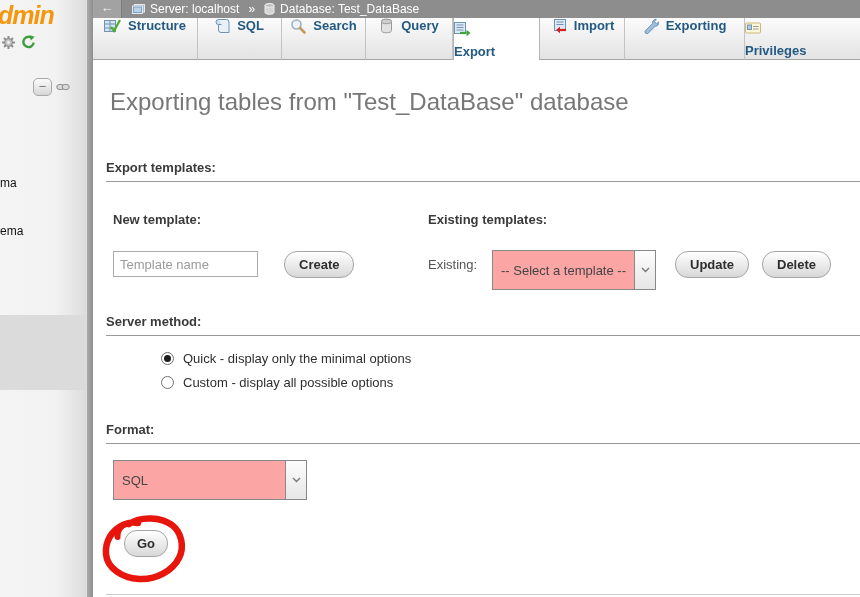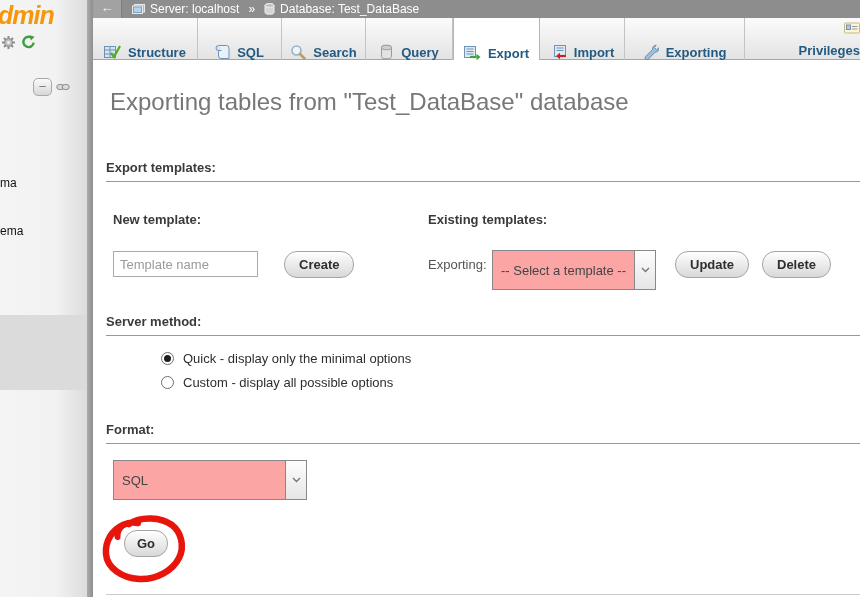--- a/index.html
+++ b/index.html
@@ -30,33 +30,33 @@
             background:#8d8d8d; display:flex; align-items:center; color:#fff; font-size:12px; }
   .back-btn { width:29px; height:18px; background:#a2a2a2; border-right:1px solid #7c7c7c;
               color:#f4f4f4; text-align:center; line-height:16px; font-size:13px; cursor:pointer; flex:0 0 auto; }
   .topbar .crumb { display:flex; align-items:center; gap:5px; margin-left:10px; white-space:nowrap; }
   .topbar .sep { margin:0 4px; }
 
   
   .tabbar { position:absolute; left:93px; top:18px; width:767px; height:42px;
             background:linear-gradient(#fbfbfb,#e3e3e3); border-bottom:1px solid #a5a5a5;
             display:flex; }
-  .tab { display:flex; align-items:flex-end; justify-content:center; gap:7px;
+  .tab { display:flex; align-items:flex-start; justify-content:center; gap:7px;
          border-right:1px solid #c3c3c3; color:#235a81; font-weight:bold; font-size:13px;
          cursor:pointer; height:42px; }
   .tab:nth-child(1){ width:105px; }
   .tab:nth-child(2){ width:84px; }
   .tab:nth-child(3){ width:84px; }
   .tab:nth-child(4){ width:87px; }
   .tab:nth-child(5){ width:87px; }
   .tab:nth-child(6){ width:85px; }
   .tab:nth-child(7){ width:120px; }
   .tab:nth-child(8){ width:115px; border-right:none;flex-direction:column; }
   .tab.active { background:#fff; height:43px; border-left:1px solid #b5b5b5;
-                border-right:1px solid #b5b5b5; }
+                border-right:1px solid #b5b5b5;flex-direction:column; }
 
   
   .content { position:absolute; left:93px; top:60px; width:767px; height:537px; background:#fff; }
   .page-title { position:absolute; left:17px; top:28px; font-size:24px; font-weight:normal; color:#777; }
   .section-title { position:absolute; left:13px; right:0; font-size:13px; font-weight:bold;
                    color:#3a3a3a; padding-bottom:6px; border-bottom:1px solid #999; }
   .st-templates { top:100px; }
   .st-method   { top:254px; }
   .st-format   { top:362px; }
 
@@ -256,21 +256,21 @@
     <h1 class="page-title">Exporting tables from "Test_DataBase" database</h1>
 
     <div class="section-title st-templates">Export templates:</div>
 
     <div class="sub-label lbl-new">New template:</div>
     <div class="sub-label lbl-existing">Existing templates:</div>
 
     <input class="text-input" type="text" placeholder="Template name" style="">
     <button class="button btn-create">Create</button>
 
-    <div class="inline-label lbl-template">Exporting:</div>
+    <div class="inline-label lbl-template">Existing:</div>
     <div class="selectbox sel-template">
       <span class="select-value">-- Select a template --</span>
       <span class="select-arrow">
         <svg width="9" height="6" viewBox="0 0 9 6">
             <polyline points="1,1 4.5,4.5 8,1" fill="none" stroke="#777" stroke-width="1.4"></polyline>
           </svg>
       </span>
     </div>
     <button class="button btn-update">Update</button>
     <button class="button btn-delete">Delete</button>

